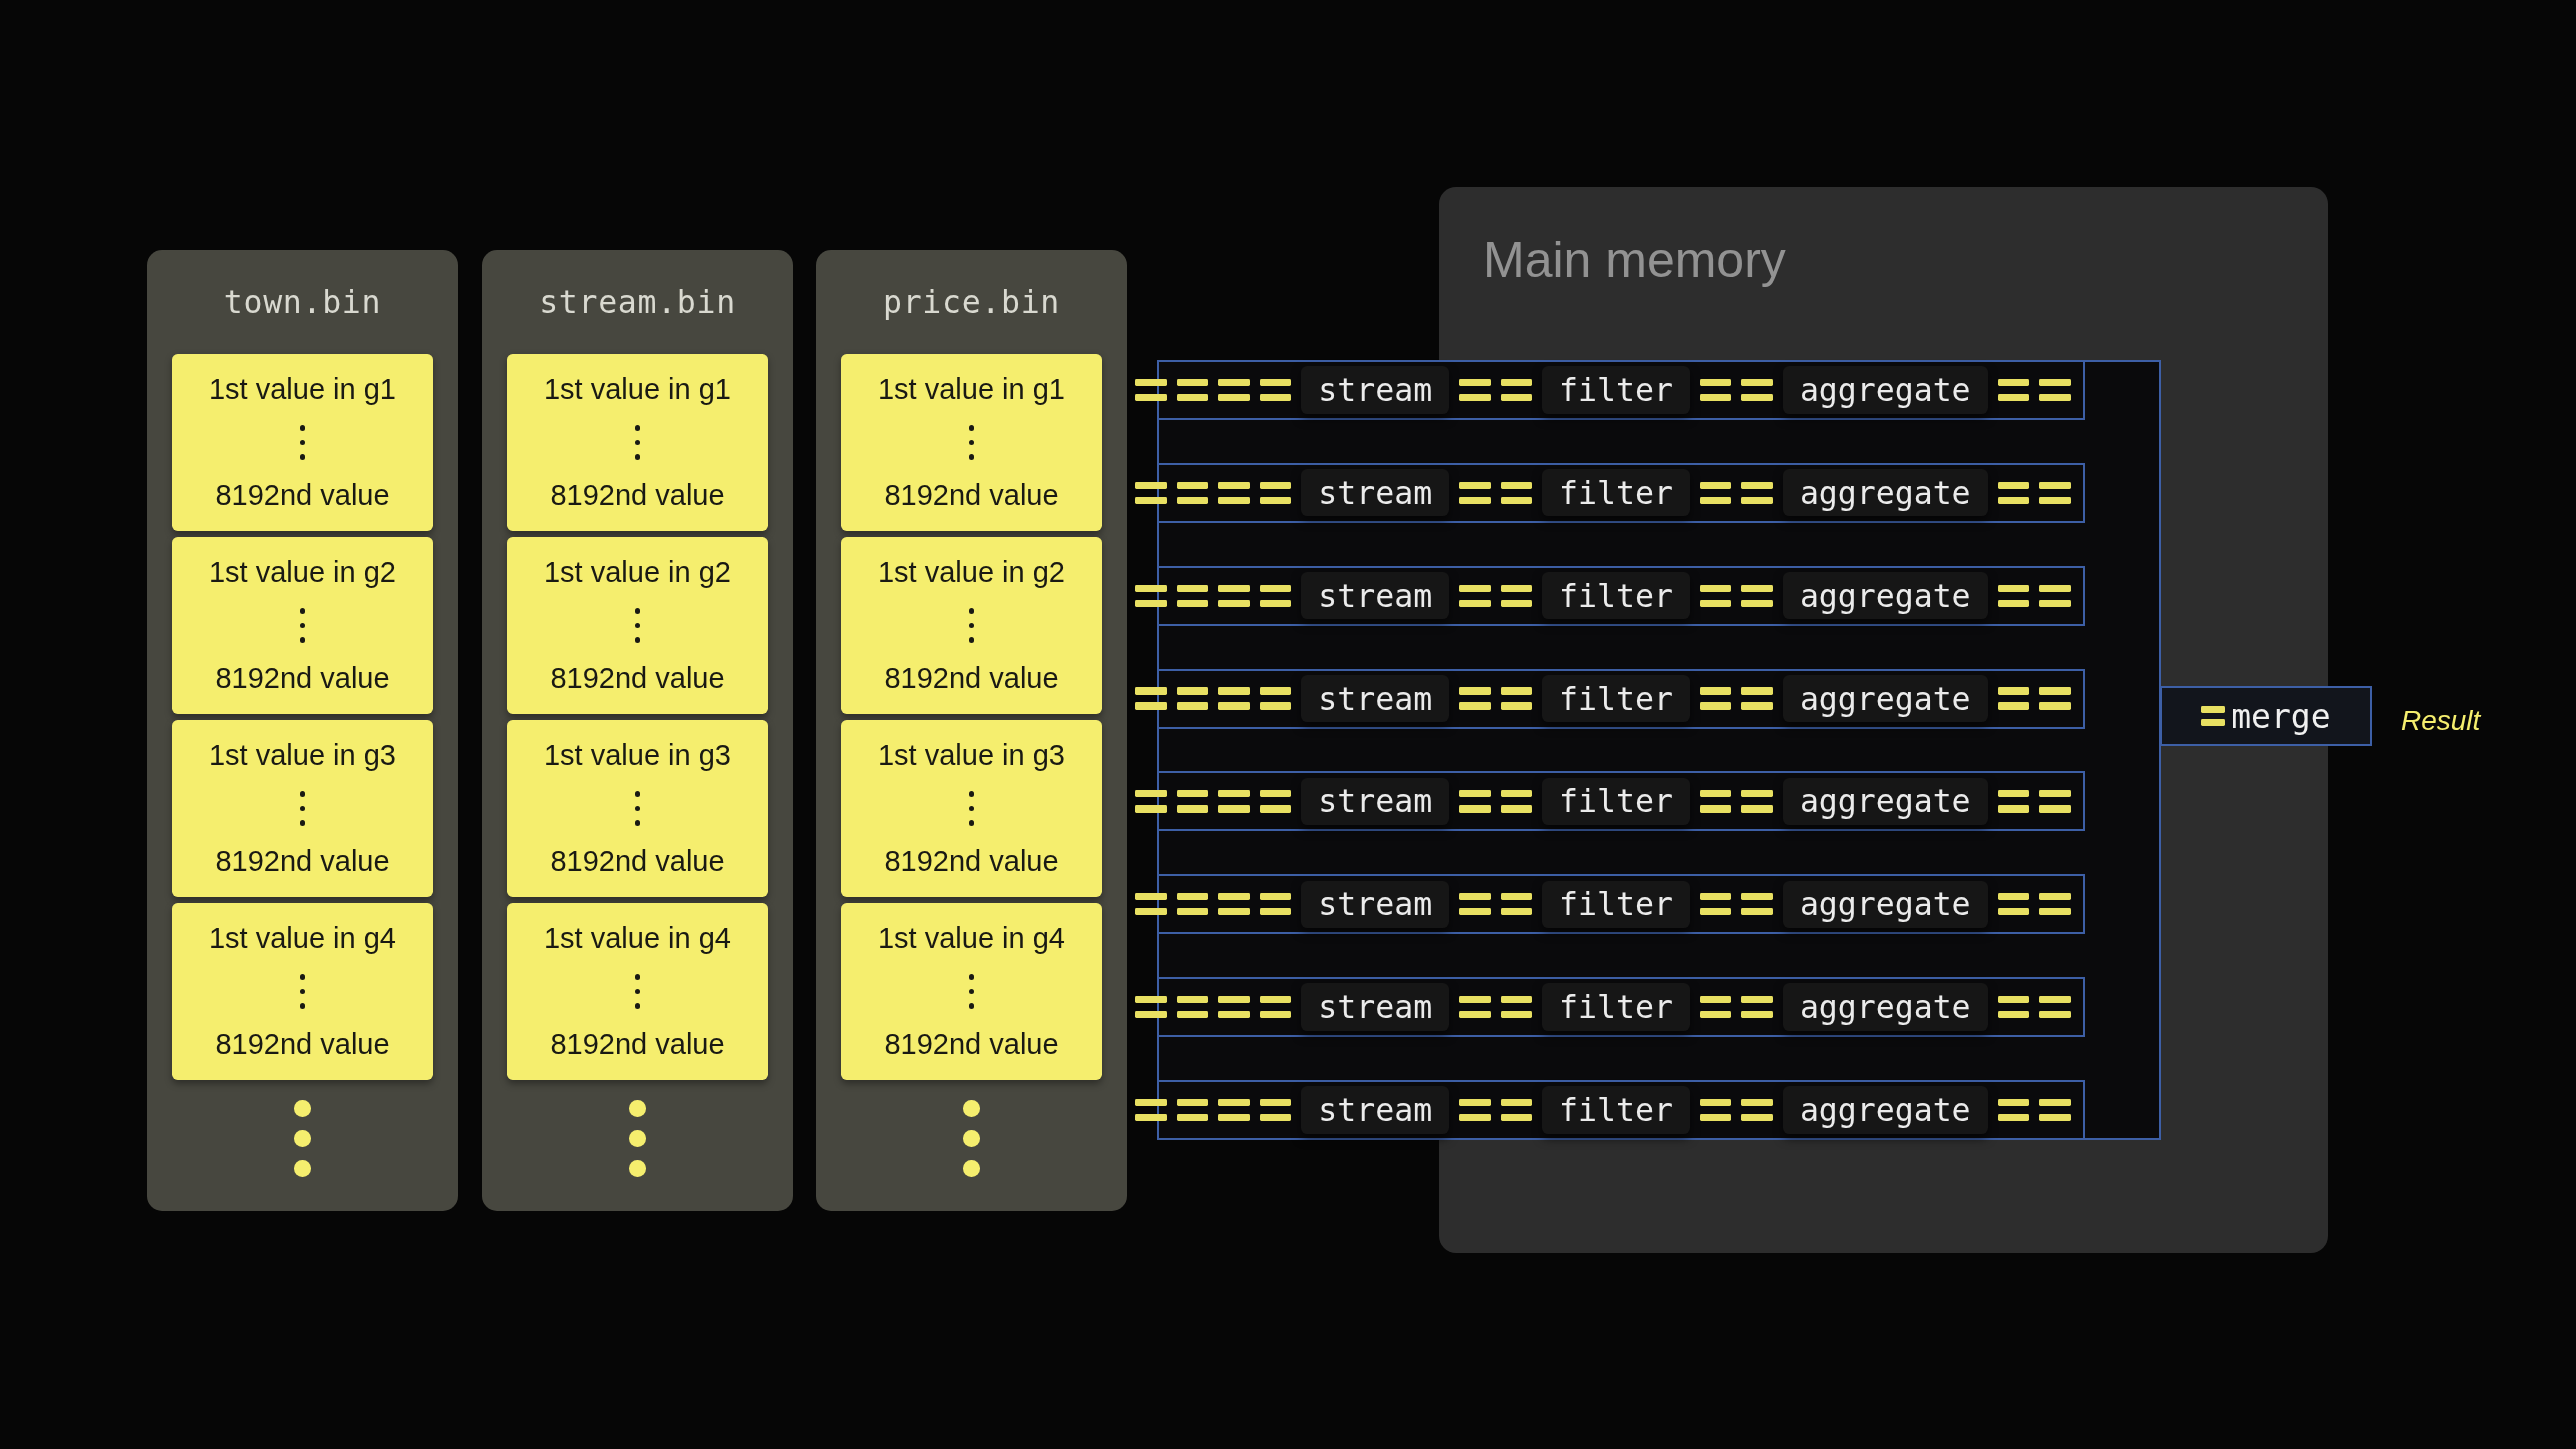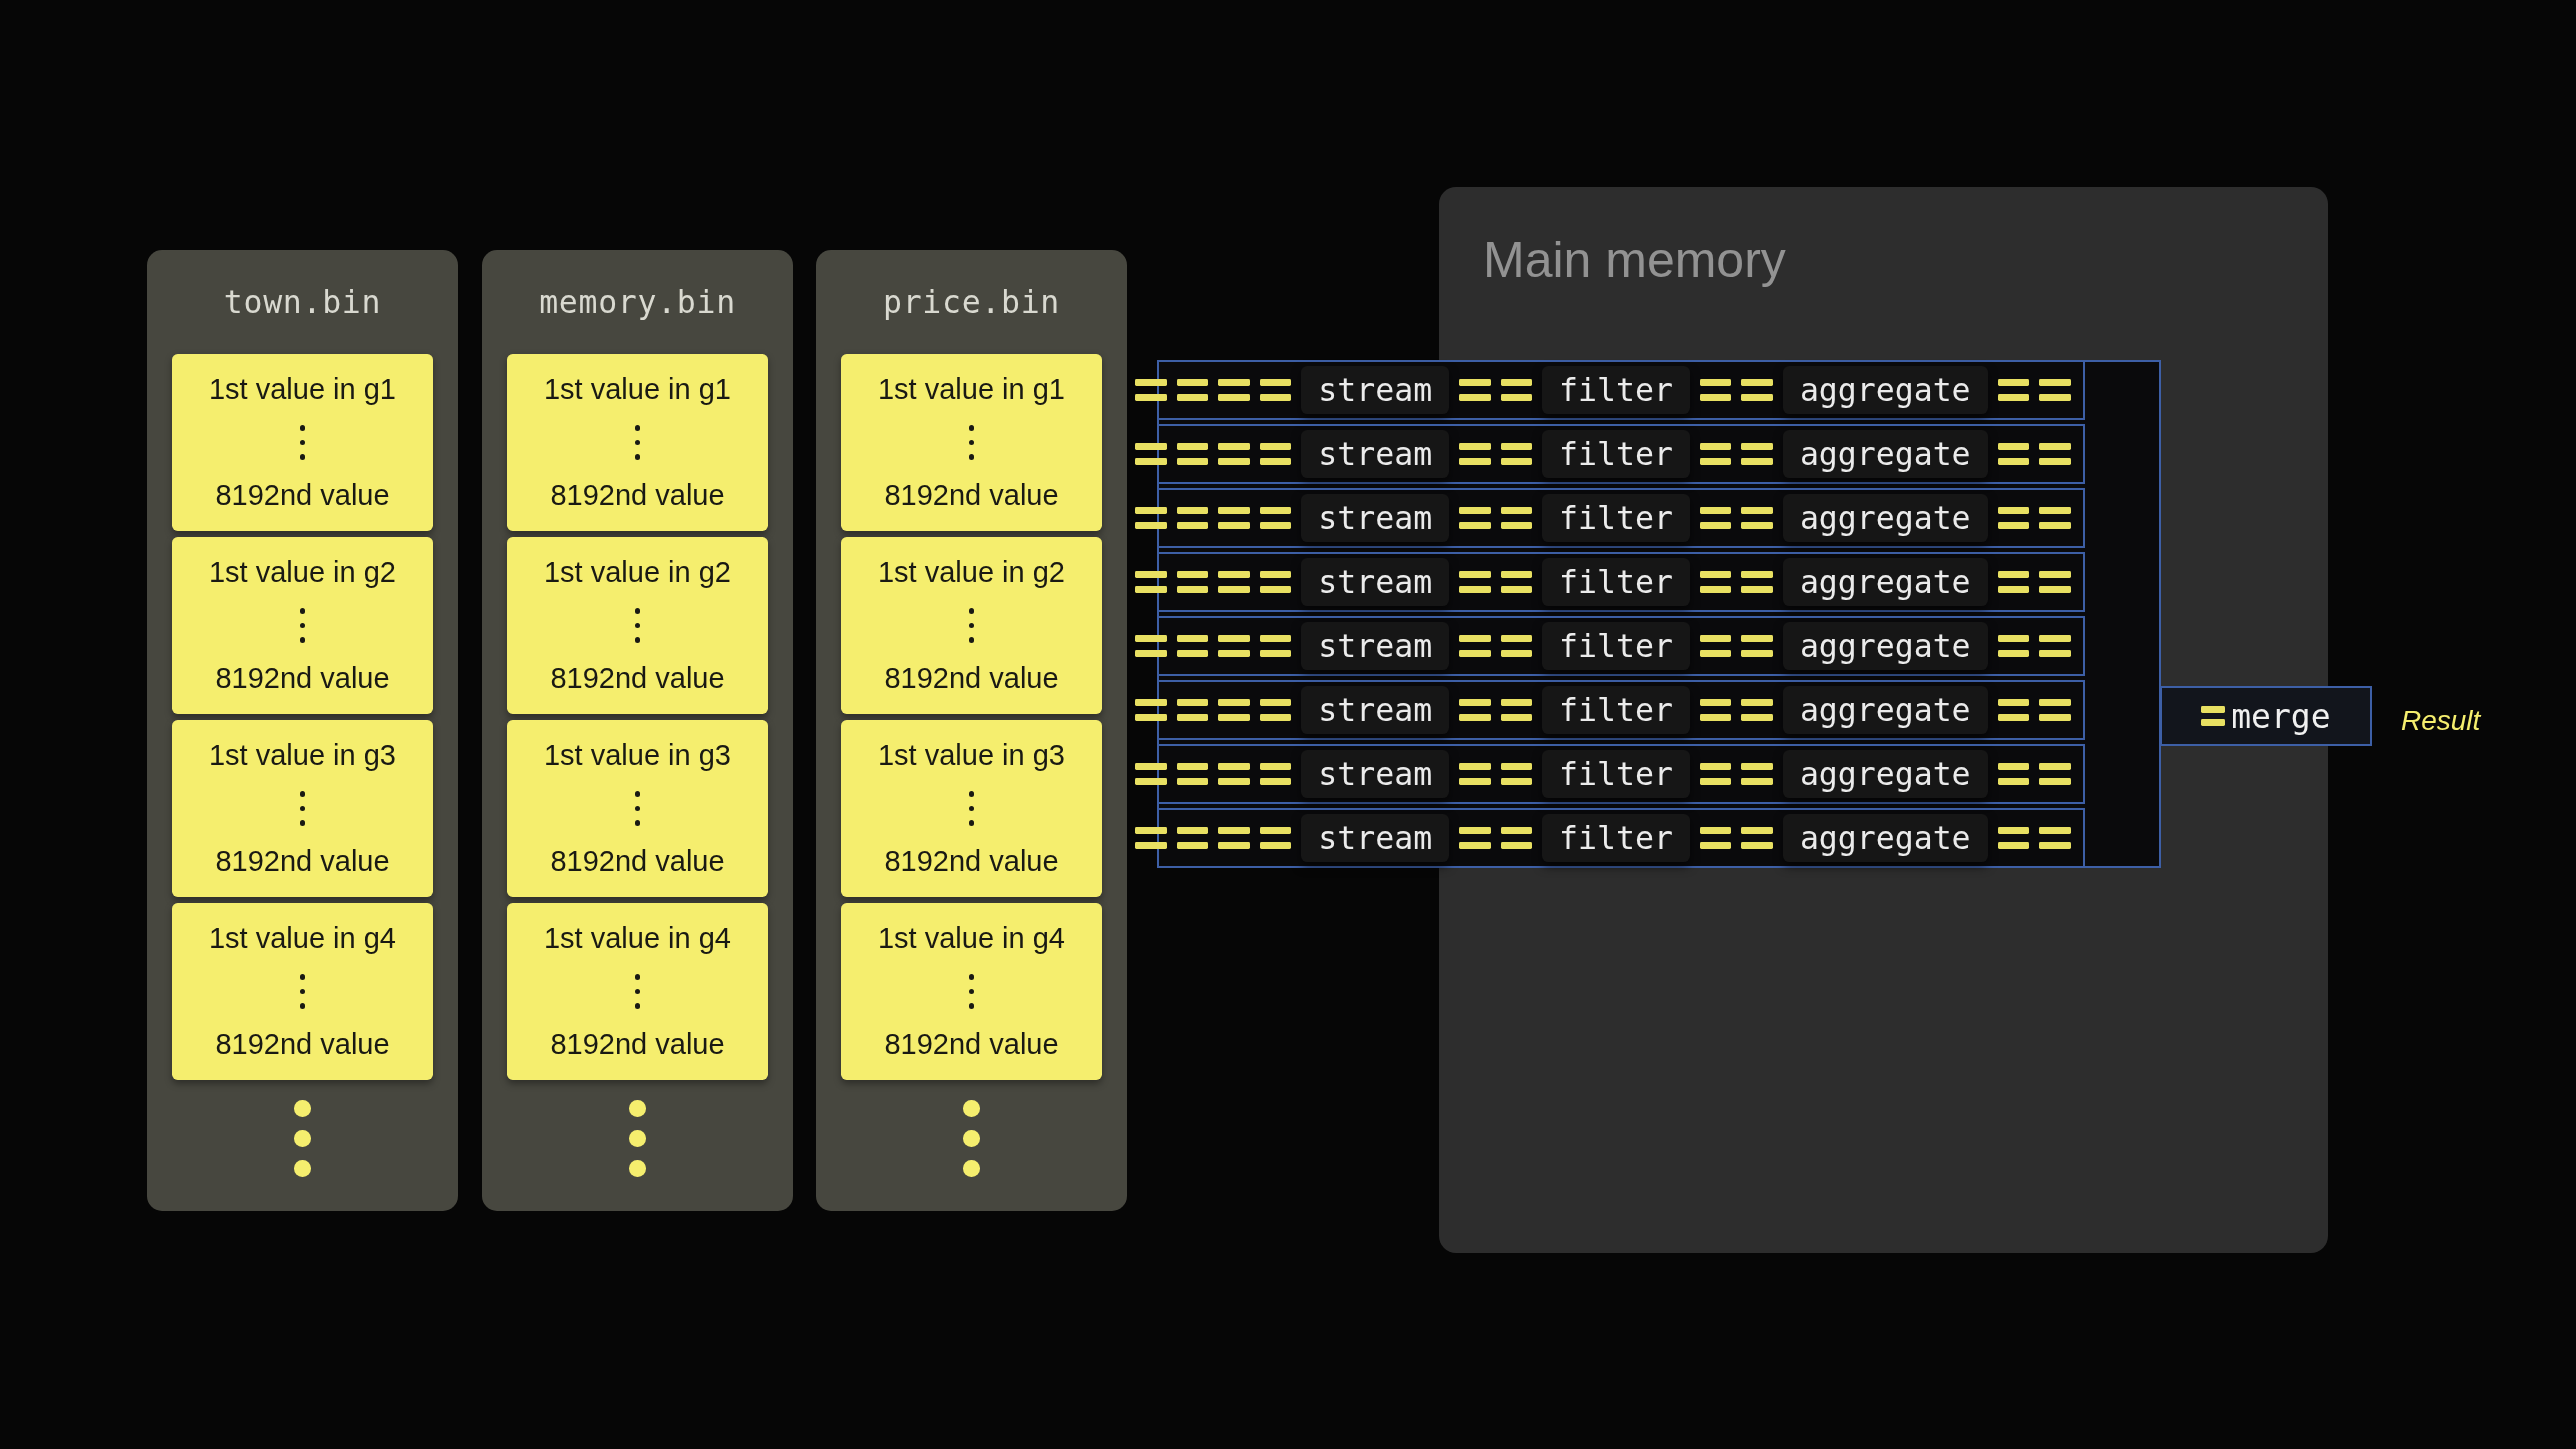--- a/index.html
+++ b/index.html
@@ -35,21 +35,21 @@
 
   
   .main-memory {
     position:absolute; left:1439px; top:187px; width:889px; height:1066px;
     background:var(--memory-panel,#2d2d2d); border-radius:17px;
   }
   .mm-title { margin:44px 0 0 44px; font-size:50px; color:var(--memory-title-text,#929292); }
 
   
   .pipes {
-    position:absolute; left:1157px; top:360px; width:1004px; height:508px;
+    position:absolute; left:1157px; top:360px; width:1004px; height:780px;
     box-sizing:border-box; border:2.1px solid var(--pipeline-blue,#3d5fa6);
     background:#0a0a0c;
     display:flex; flex-direction:column; justify-content:space-between;
   }
   .lane {
     height:60px; width:calc(100% - 72px); margin-left:-2.1px;
     box-sizing:border-box; border:2.1px solid var(--pipeline-blue,#3d5fa6);
     display:flex; align-items:center; gap:10px;
   }
   .lane:first-child { margin-top:-2.1px; }
@@ -129,21 +129,21 @@
   </div>
 </div>
     <div class="col-dots">
         <i></i>
         <i></i>
         <i></i>
       </div>
   </section>
 
   <section class="file-col col-1">
-    <div class="file-header">memory.bin</div>
+    <div class="file-header">stream.bin</div>
     <div class="blocks">
   <div class="group-block">
     <div>1st value in g1</div>
     <div class="vdots">
             <i></i>
             <i></i>
             <i></i>
           </div>
     <div>8192nd value</div>
   </div>

